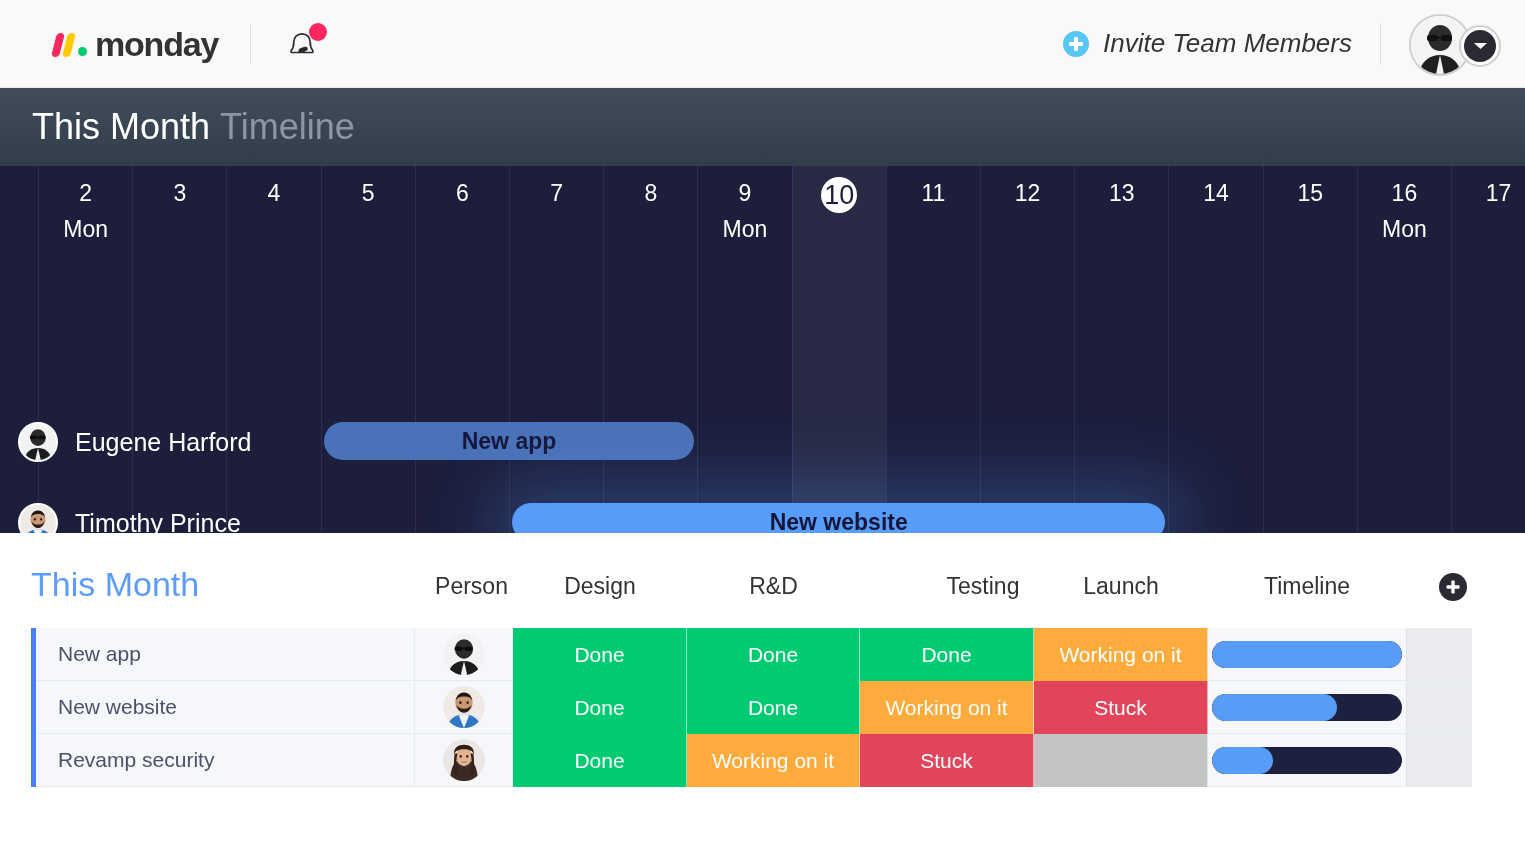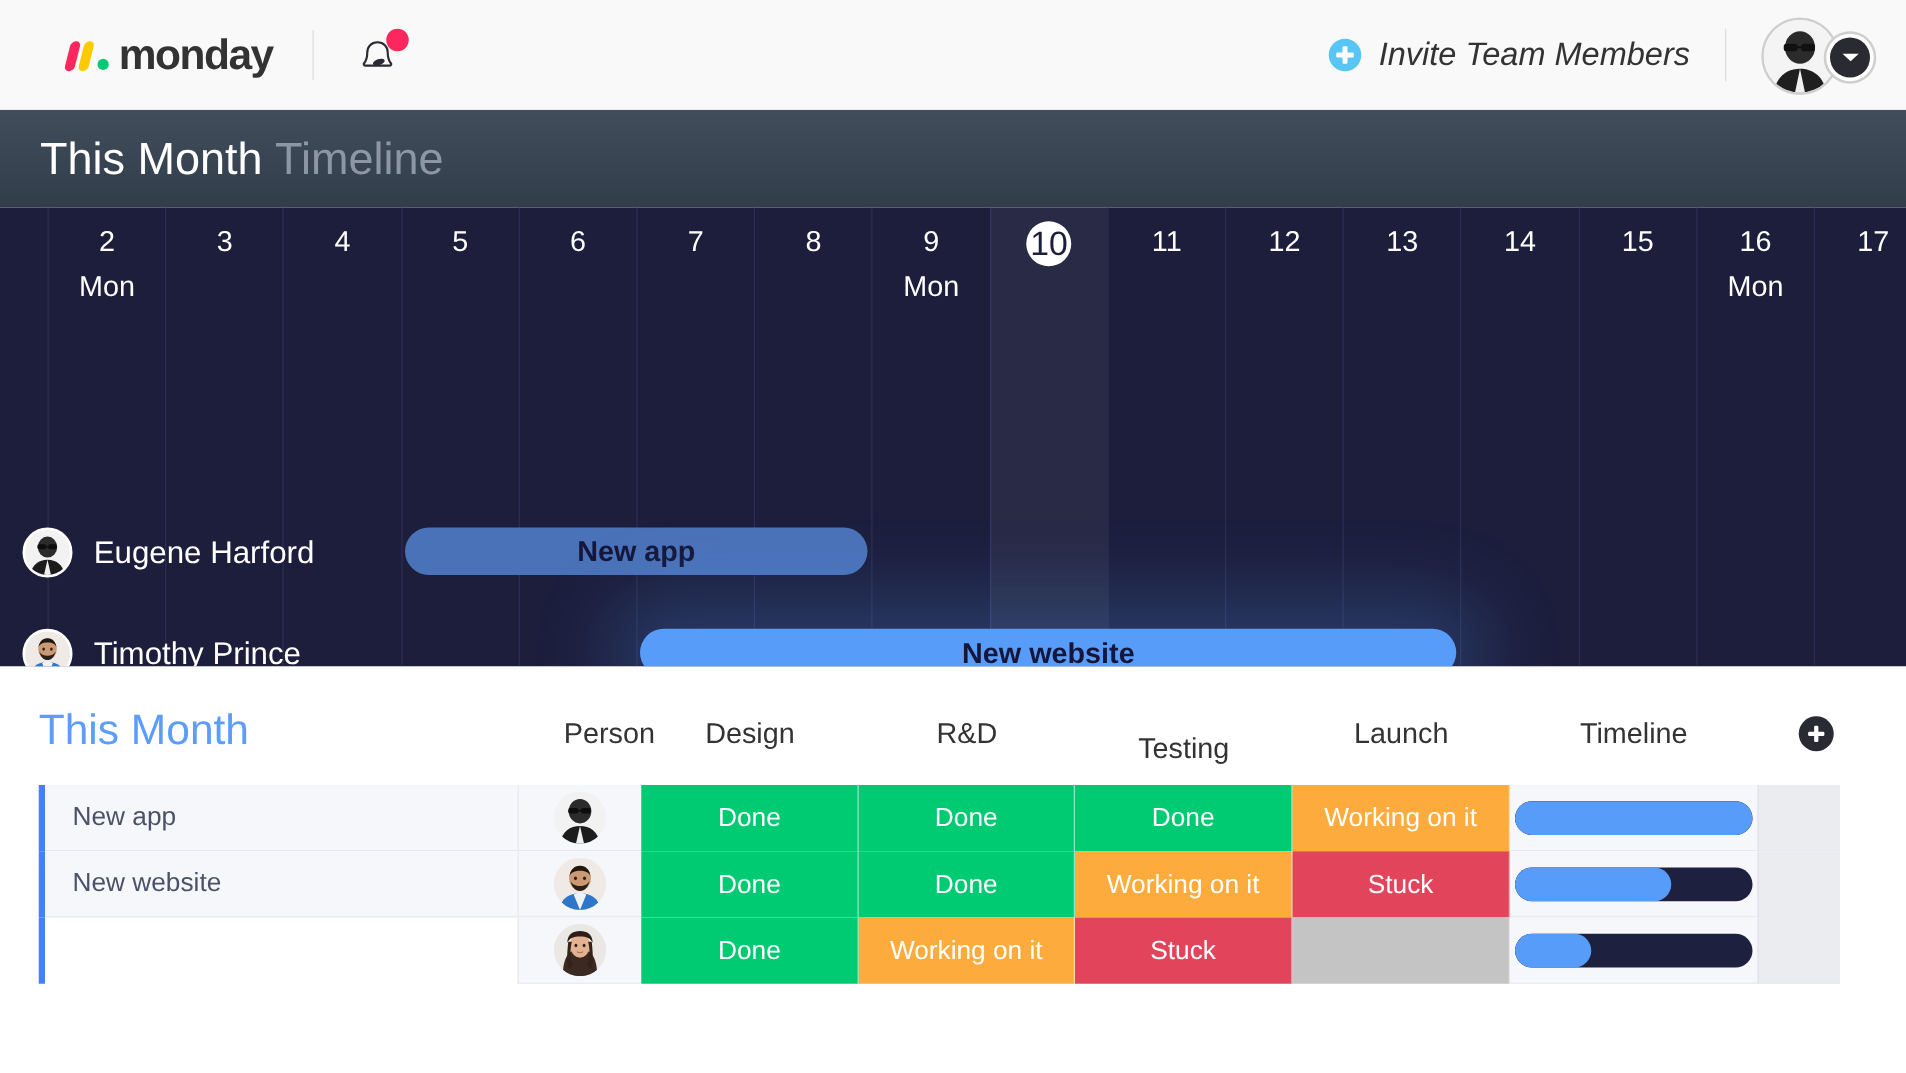--- a/index.html
+++ b/index.html
@@ -335,24 +335,24 @@
   <div id="gantt-bars">
       <div class="gantt-bar muted" style="left: 323.6px; width: 370.8px; top: 256px; background: rgb(74, 114, 184);">New app</div>
       <div class="gantt-bar bright" style="left: 512px; width: 653.4px; top: 337px; background: rgb(88, 156, 249);">New website</div>
     </div>
 </div>
 
 <div id="board">
   <div id="board-header">
     <div id="board-title">This Month</div>
     <div id="board-columns">
-        <div class="col-header" style="left: 438px; width: 99px;">Person</div>
+        <div class="col-header" style="left: 422px; width: 99px;">Person</div>
         <div class="col-header" style="left: 513px; width: 174px;">Design</div>
         <div class="col-header" style="left: 687px; width: 173px;">R&amp;D</div>
-        <div class="col-header" style="left: 860px; width: 174px; margin-top: 12px;">Testing</div>
+        <div class="col-header" style="left: 896px; width: 174px;">Testing</div>
         <div class="col-header" style="left: 1034px; width: 174px;">Launch</div>
         <div class="col-header" style="left: 1208px; width: 198px;">Timeline</div>
       </div>
     <div id="add-column-btn">
       <svg width="16" height="16" viewBox="0 0 16 16">
         <rect x="1.5" y="6.3" width="13" height="3.4" rx="1" fill="#ffffff"></rect>
         <rect x="6.3" y="1.5" width="3.4" height="13" rx="1" fill="#ffffff"></rect>
       </svg>
     </div>
   </div>
@@ -403,20 +403,21 @@
         <div class="cell-status" style="left: 1003px; width: 174px; background: rgb(226, 68, 92);">Stuck</div>
         <div class="cell-timeline" style="left: 1177px; width: 198px;">
           <div class="timeline-track">
             <div class="timeline-fill" style="width: 66%;"></div>
           </div>
         </div>
         <div class="cell-trailing" style="left: 1375px; width: 66px;"></div>
       </div>
       <div class="board-row" style="top: 193px;">
         <div class="row-accent"></div>
+        <div class="cell-name">Revamp security</div>
         <div class="cell-person">
           <div class="avatar"><svg width="42" height="42" viewBox="0 0 58 58">
               <rect width="58" height="58" fill="#ebe7e4"></rect>
               <path d="M10 58c0-16 4-30 19-30s19 14 19 30z" fill="#3a2a22"></path>
               <ellipse cx="29" cy="24" rx="11" ry="13.5" fill="#e2b291"></ellipse>
               <path d="M15 21c0-9 6-13 14-13s14 4 14 13c-2-5-7-7-14-7s-12 2-14 7z" fill="#2d1f18"></path>
               <path d="M16 20c-1 10-2 22 0 30l5-4c-3-8-3-18-1-26z" fill="#332319"></path>
               <path d="M42 20c1 10 2 22 0 30l-5-4c3-8 3-18 1-26z" fill="#332319"></path>
               <ellipse cx="24.5" cy="24" rx="1.6" ry="2" fill="#32221a"></ellipse>
               <ellipse cx="33.5" cy="24" rx="1.6" ry="2" fill="#32221a"></ellipse>

